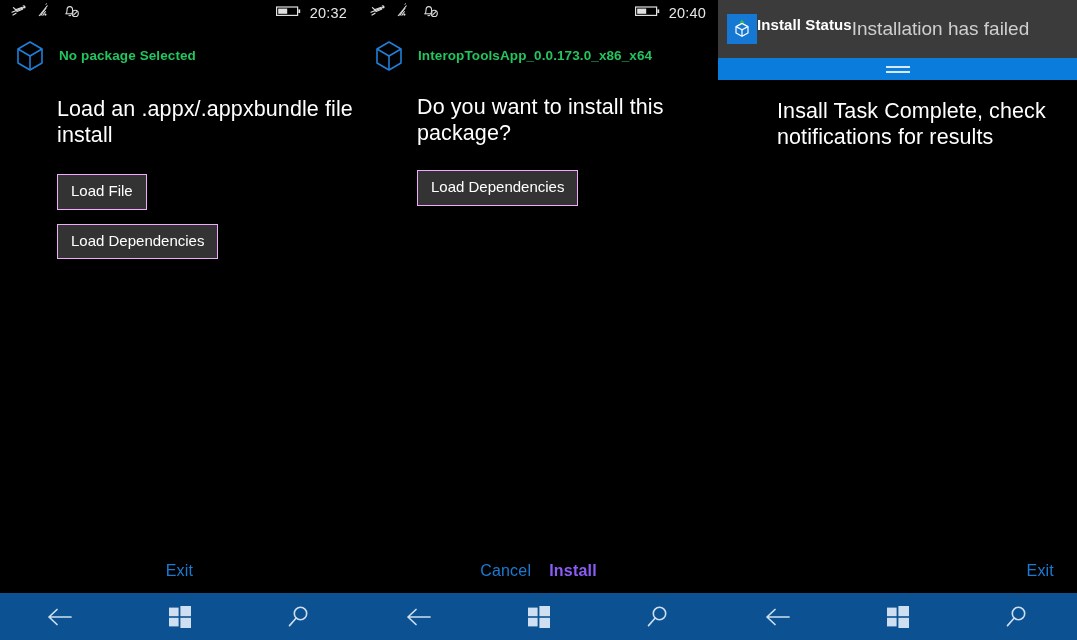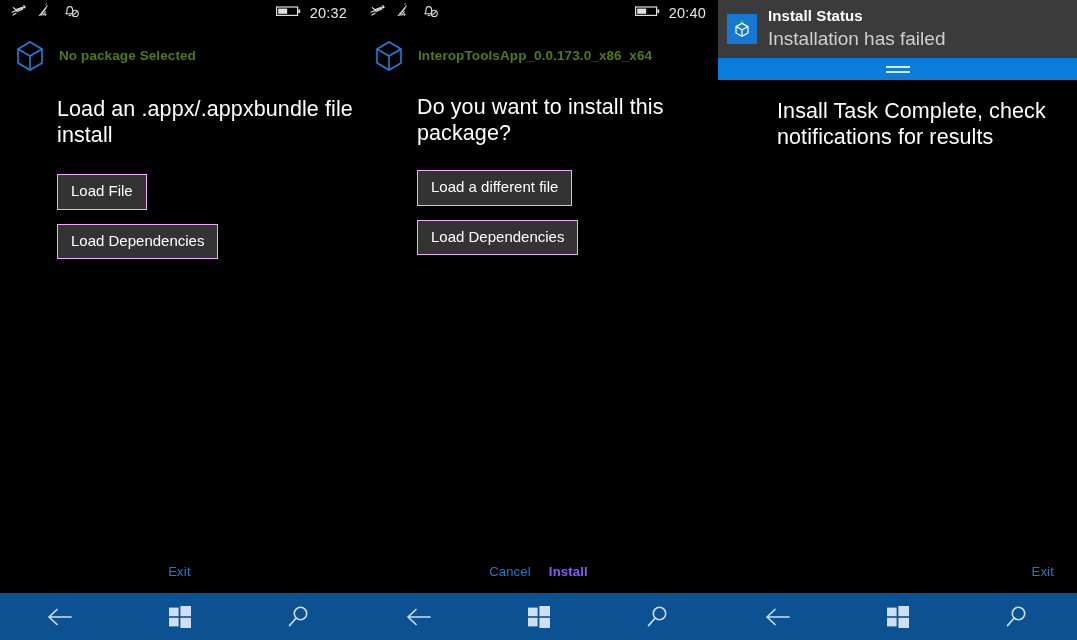--- a/index.html
+++ b/index.html
@@ -39,21 +39,21 @@
 
   
   .app-header {
     position: absolute; top: 33px; left: 0;
     width: 100%; height: 44px;
     display: flex; align-items: center;
     padding-left: 9px;
   }
   .cube-wrap { width: 42px; height: 42px; flex: 0 0 42px; }
   .header-title {
-    color: #4d7c0f; font-size: 13.5px;
+    color: #22c55e; font-size: 13.5px;
     font-weight: 600; letter-spacing: .1px;
     margin-left: 8px;
   }
 
   
   .body {
     position: absolute; top: 96px; left: 0;
     width: 100%; padding: 0 14px 0 12px; margin-left: 45px;
   }
   .prompt {
@@ -87,21 +87,21 @@
   .cmdbar {
     position: absolute; left: 0; bottom: 47px;
     width: 100%; height: 44px;
     display: flex; align-items: center;
     padding: 0 14px;
   }
   .cmdbar.center { justify-content: center; }
   .cmdbar.right { justify-content: flex-end; }
   .cmd-link {
     color: #1b7ad4;
-    font-size: 13px;
+    font-size: 16px;
     font-weight: 300;
     letter-spacing: .2px;
     cursor: pointer;
     background: none; border: none;
     font-family: "Liberation Sans", sans-serif;
     padding: 0 9px;
   }
   .cmd-link.strong { font-weight: 600; color: #8b5cf6; }
 
   
@@ -128,21 +128,21 @@
     height: 58px; width: 100%;
     background: #3b3b3b;
     display: flex; align-items: center;
     padding-left: 9px;
   }
   .toast-icon {
     width: 30px; height: 30px; flex: 0 0 30px;
     background: #1578d4;
     display: flex; align-items: center; justify-content: center;
   }
-  .toast-text { margin-left: 11px; display: flex; flex-direction: column; justify-content: center; }
+  .toast-text { margin-left: 0; display: flex; flex-direction: row; justify-content: center; }
   .toast-title {
     color: #ffffff; font-size: 15px; font-weight: 700;
     line-height: 1.25; letter-spacing: .1px;
   }
   .toast-sub {
     color: #cfcfcf; font-size: 19px; font-weight: 300;
     line-height: 1.3; margin-top: 1px;
   }
   .toast-grip {
     width: 100%; height: 22px;
@@ -294,21 +294,20 @@
             <path d="M9 15 L21 22 L33 15" stroke="#1f7fd8" stroke-width="1.6" fill="none" stroke-linejoin="round"></path>
             <path d="M21 22 L21 36" stroke="#1f7fd8" stroke-width="1.6" fill="none"></path>
           </svg>
       </span>
       <span class="header-title">InteropToolsApp_0.0.173.0_x86_x64</span>
     </div>
 
     <div class="body">
       <div class="prompt">Do you want to install this package?</div>
       <div class="btn-stack">
-        <button class="btn">Load a different file</button>
         <button class="btn">Load Dependencies</button>
       </div>
     </div>
 
     <div class="cmdbar center">
       <button class="cmd-link">Cancel</button>
       <button class="cmd-link strong">Install</button>
     </div>
 
     <div class="navbar">

